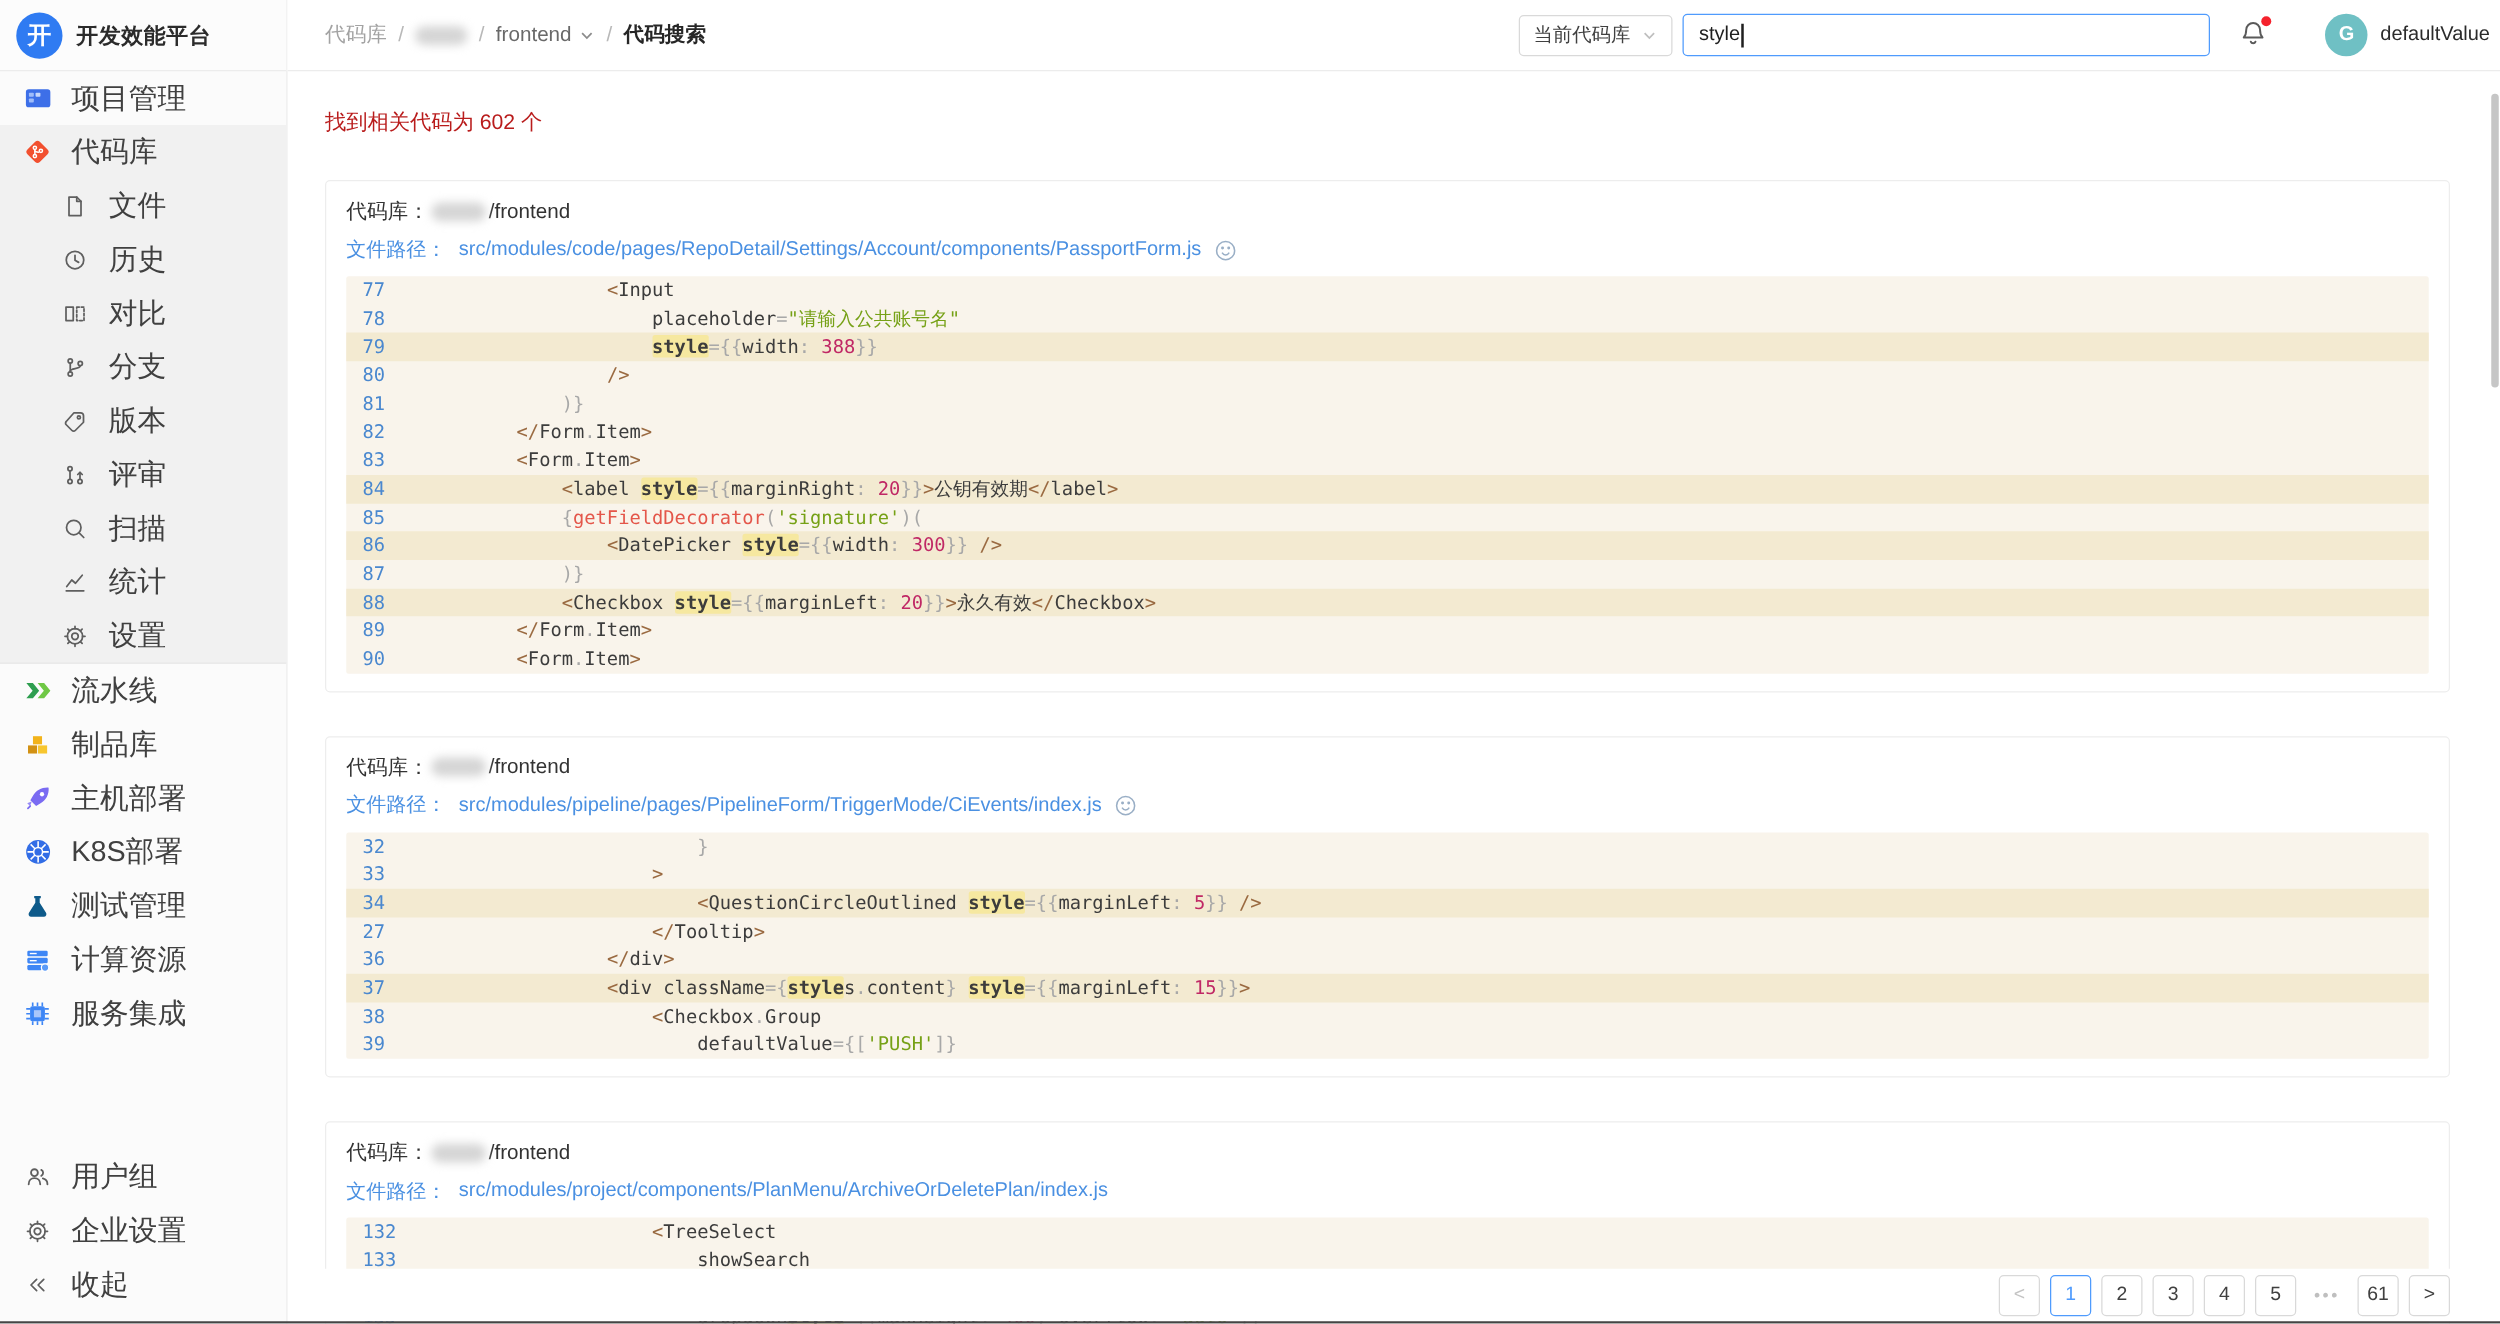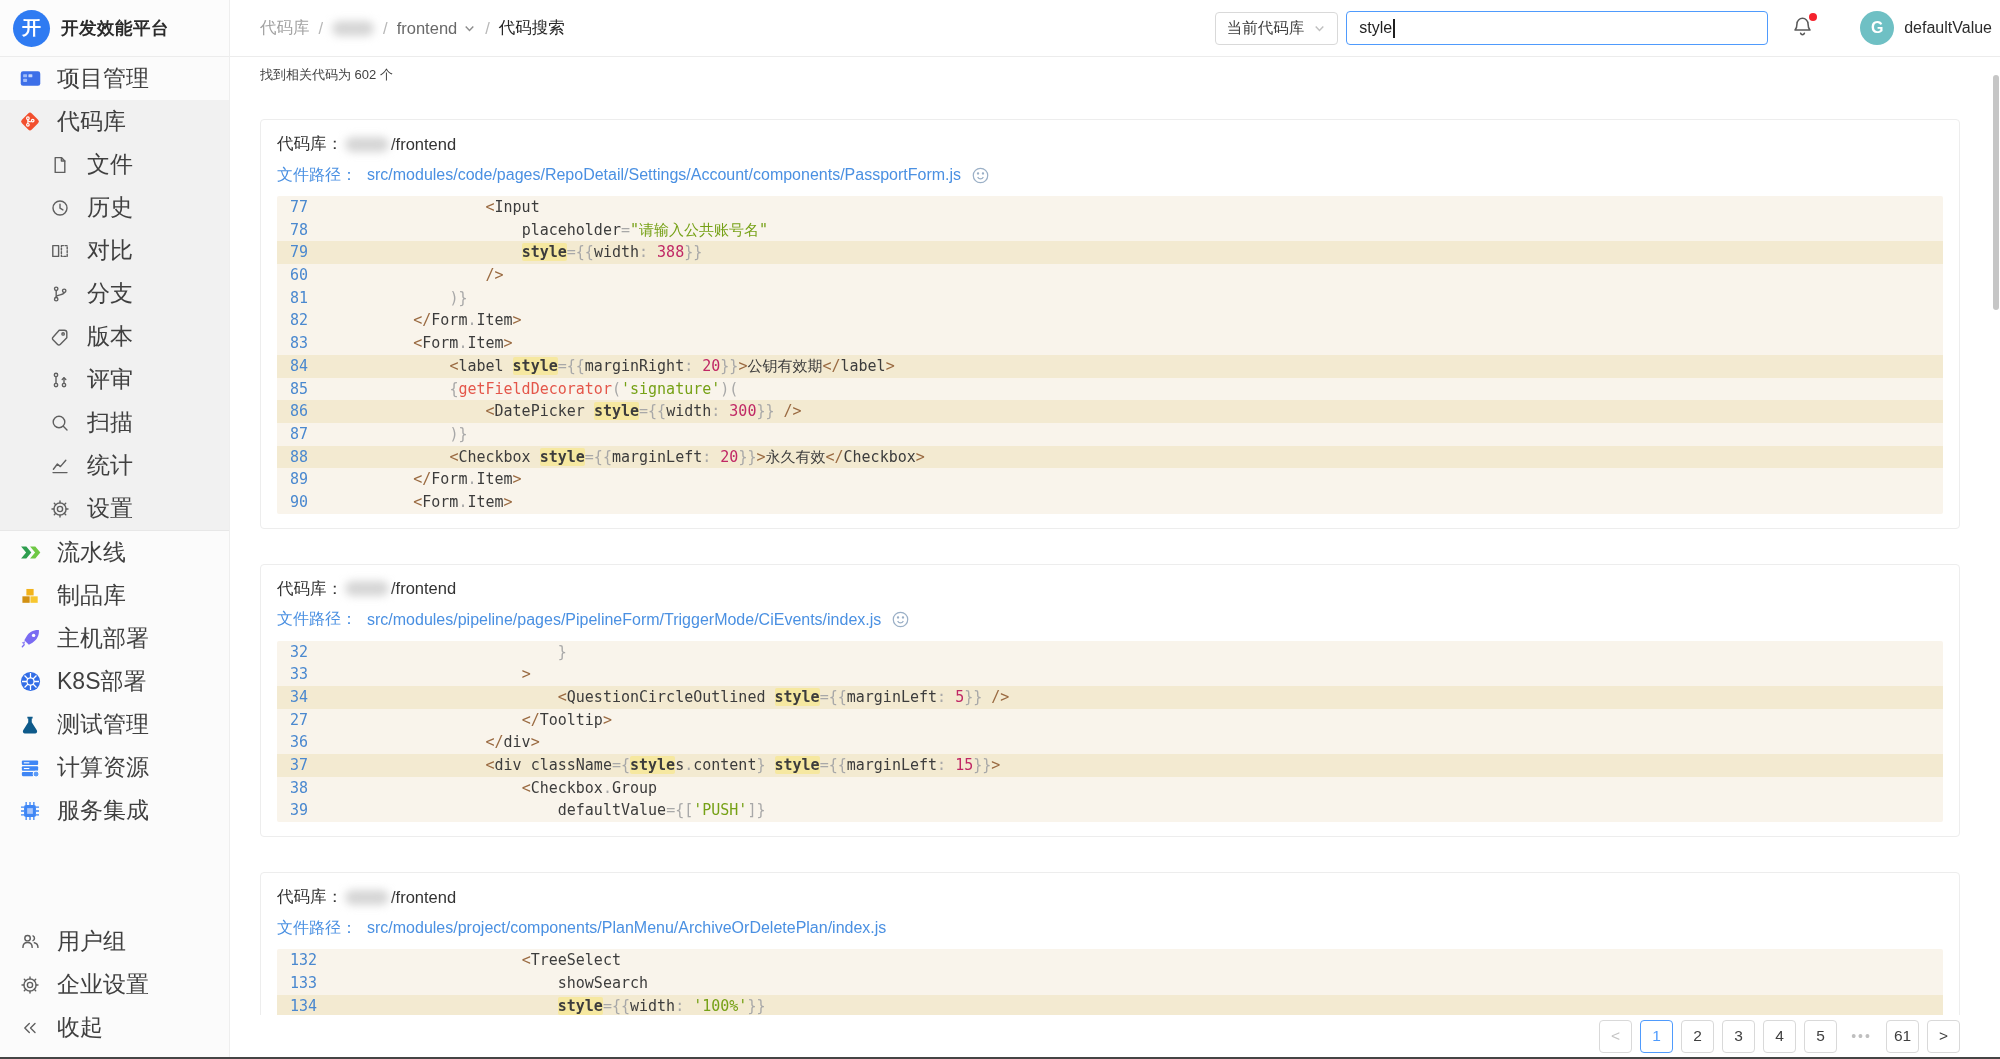--- a/index.html
+++ b/index.html
@@ -23,41 +23,41 @@
   .bottom-group { position:absolute; bottom:10px; left:0; width:100%; }
 
   
   .main-header { position:absolute; left:230px; top:0; right:0; height:57px; background:#fff;
     border-bottom:1px solid #ececec; display:flex; align-items:center; justify-content:space-between;
     padding:0 6px 0 30px; z-index:6; }
   .breadcrumb { display:flex; align-items:center; gap:9px; font-size:16.5px; color:#a3a3a3; white-space:nowrap; }
   .bc-root { color:#a3a3a3; }
   .bc-sep { color:#b8b8b8; }
   .bc-repo { color:#696969; display:flex; align-items:center; gap:6px; }
-  .bc-current { color:#262626; font-weight:normal; }
+  .bc-current { color:#262626; font-weight:bold; }
   .blur-blob { display:inline-block; width:46px; height:15px; border-radius:8px; background:#d5d5d5;
     filter:blur(4px); }
   .bc-blur { width:42px; }
   .hdr-right { display:flex; align-items:center;padding-left:48px; }
   .scope-select { height:33px; border:1px solid #d9d9d9; border-radius:4px; background:#fff;
     display:flex; align-items:center; gap:9px; padding:0 11px; font-size:15.5px; color:#404040; cursor:pointer; }
   .search-box { width:422px; height:34px; border:1.5px solid #4F9BFD; border-radius:4px; background:#fff;
     margin-left:8px; display:flex; align-items:center; padding:0 12px; font-size:16px; color:#1f1f1f; cursor:text; }
   .caret-bar { width:1.5px; height:19px; background:#1f1f1f; margin-left:1px; }
   .bell-wrap { position:relative; margin-left:22px; width:26px; height:26px; cursor:pointer; }
   .bell-dot { position:absolute; right:-1px; top:-2px; width:8px; height:8px; border-radius:50%; background:#F5222D; }
   .user-wrap { display:flex; align-items:center; margin-left:44px; cursor:pointer; padding-right:2px; }
   .avatar { width:34px; height:34px; border-radius:50%; background:#6FC0C4; color:#fff; font-size:16px;
     font-weight:bold; display:flex; align-items:center; justify-content:center; }
   .user-name { font-size:16px; color:#2b2b2b; margin-left:10px; }
 
   
   .content { position:absolute; left:231px; top:58px; right:0; bottom:0; overflow:hidden;
     padding:0 40px 0 29px; background:#fff; }
-  .summary { padding-top:8px; margin-bottom:21px; font-size:13px; color:#404040; }
+  .summary { padding-top:28px; margin-bottom:21px; font-size:17px; color:#b91c1c; }
   .card { border:1px solid #ededed; border-radius:4px; background:#fff; padding:13px 16px 14px;
     margin-bottom:30px;margin-top:35px; }
   .card-repo { font-size:16.5px; color:#333; height:22px; display:flex; align-items:center; margin-bottom:9px; }
   .repo-blur { width:44px; margin:0 2px; }
   .card-path-row { height:22px; display:flex; align-items:center; gap:10px; font-size:16px; margin-bottom:10px; }
   .path-label { color:#4A90E2;text-align:right; }
   .path-link { color:#4A90E2; text-decoration:none; cursor:pointer; }
   .smile-wrap { display:flex; align-items:center; }
 
   .code-block { background:#f9f4eb; border-radius:2px;
@@ -397,21 +397,21 @@
             </div>
             <div class="code-line">
               <span class="ln">78</span>
               <span class="code-text"><span>                    </span><span class="tk-p">placeholder</span><span class="tk-g">=</span><span class="tk-s">"请输入公共账号名"</span></span>
             </div>
             <div class="code-line hl">
               <span class="ln">79</span>
               <span class="code-text"><span>                    </span><span class="tk-hl">style</span><span class="tk-g">={{</span><span class="tk-p">width</span><span class="tk-g">: </span><span class="tk-n">388</span><span class="tk-g">}}</span></span>
             </div>
             <div class="code-line">
-              <span class="ln">60</span>
+              <span class="ln">80</span>
               <span class="code-text"><span>                </span><span class="tk-br">/&gt;</span></span>
             </div>
             <div class="code-line">
               <span class="ln">81</span>
               <span class="code-text"><span>            </span><span class="tk-g">)}</span></span>
             </div>
             <div class="code-line">
               <span class="ln">82</span>
               <span class="code-text"><span>        </span><span class="tk-br">&lt;/</span><span class="tk-p">Form</span><span class="tk-g">.</span><span class="tk-p">Item</span><span class="tk-br">&gt;</span></span>
             </div>

